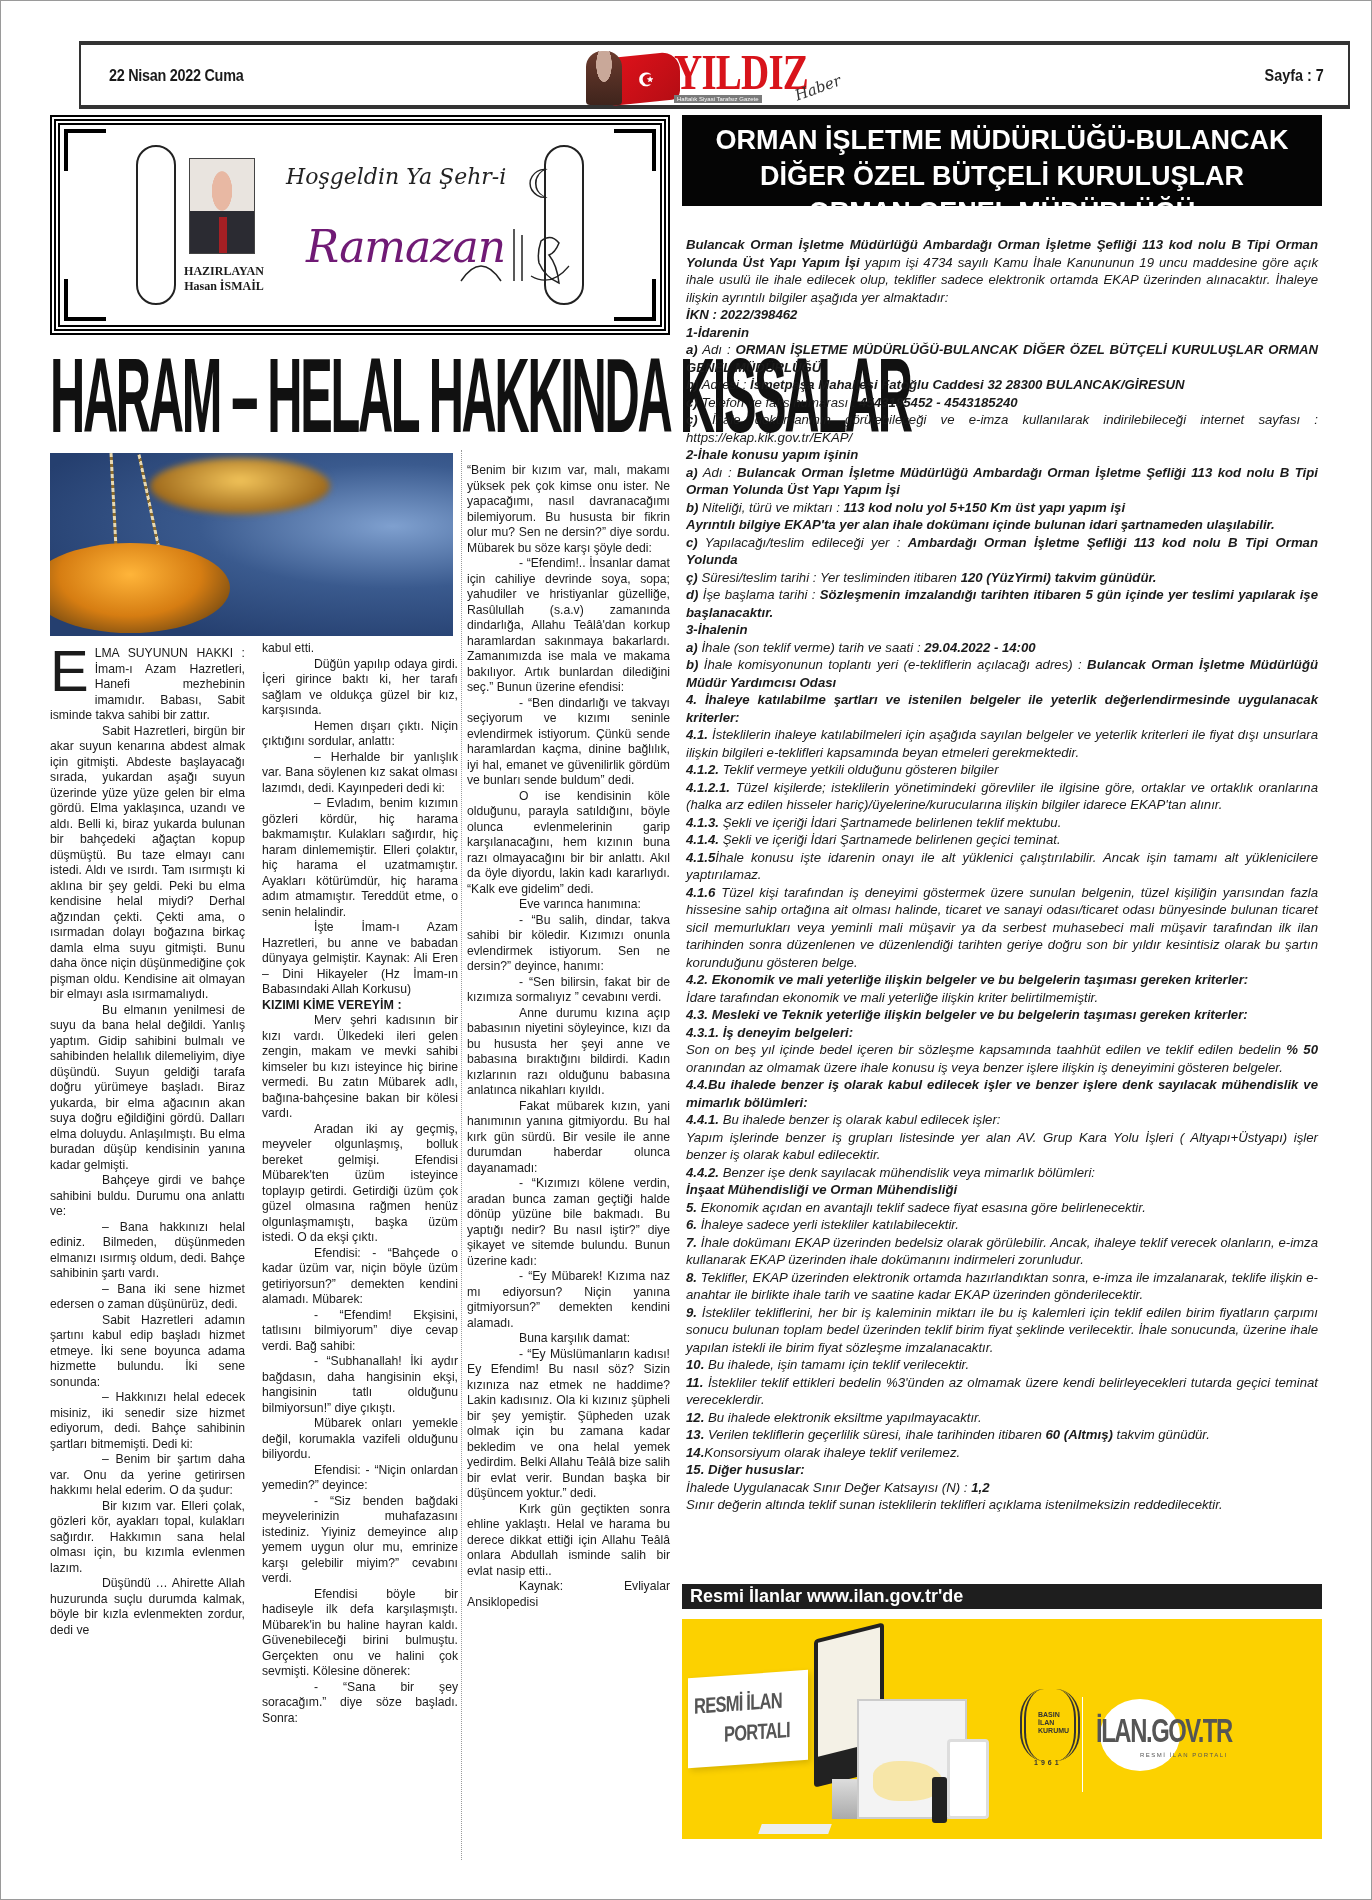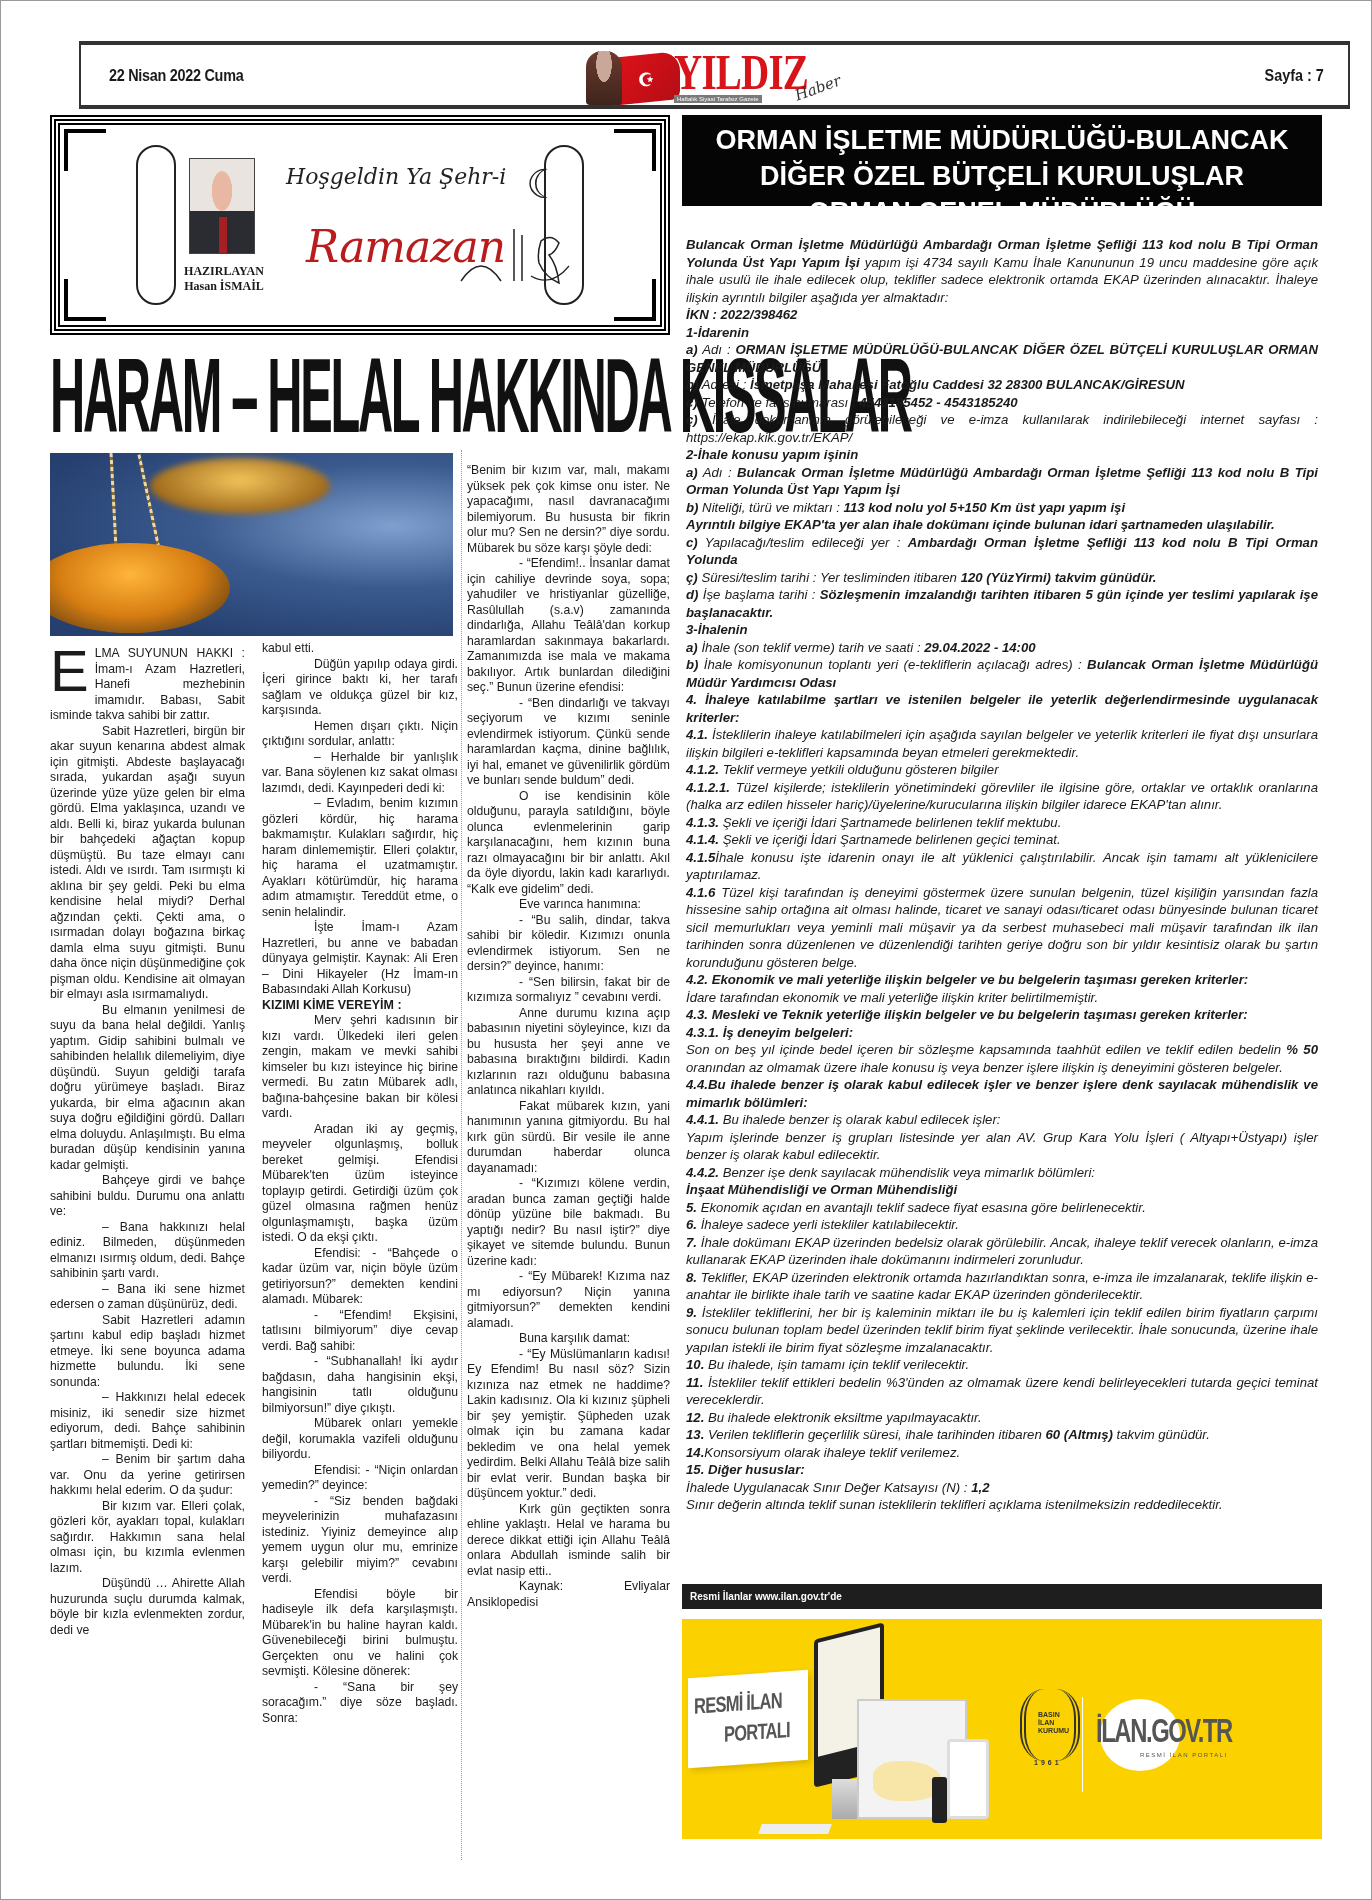--- a/index.html
+++ b/index.html
@@ -29,21 +29,21 @@
   .corner.bl { left: 8px; bottom: 8px; border-right: none; border-top: none; }
   .corner.br { right: 8px; bottom: 8px; border-left: none; border-top: none; }
   .flourish { position: absolute; top: 24px; width: 40px; height: 160px; border: 2px solid #222; border-radius: 20px; }
   .flourish.l { left: 80px; }
   .flourish.r { right: 80px; }
   .photo { position: absolute; left: 133px; top: 37px; width: 66px; height: 96px; border: 1px solid #444;
     background: radial-gradient(ellipse at 50% 34%, #e8b8a3 0 22%, transparent 23%), linear-gradient(#e9e4df 0 55%, #2b2b32 55% 100%); }
   .photo-tie { position: absolute; left: 29px; top: 58px; width: 8px; height: 36px; background: #a51f24; }
   .author-label { position: absolute; left: 120px; top: 143px; font-family: "Liberation Serif", serif; font-weight: bold; font-size: 12px; text-align: center; width: 96px; line-height: 15px; }
   .greeting { position: absolute; left: 230px; top: 43px; font-family: "DejaVu Serif", serif; font-style: italic; font-size: 22px; color: #222; }
-  .ramazan { position: absolute; left: 250px; top: 100px; font-family: "DejaVu Serif", serif; font-style: italic; font-size: 44px; color: #b91c1c; letter-spacing: -1px; text-align: center; }
+  .ramazan { position: absolute; left: 250px; top: 100px; font-family: "DejaVu Serif", serif; font-style: italic; font-size: 44px; color: #701a75; letter-spacing: -1px; text-align: center; }
   .crescent { position: absolute; left: 470px; top: 40px; font-size: 40px; color: #222; }
   .mosque { position: absolute; left: 400px; top: 100px; width: 120px; height: 70px; }
 
   .headline { position: absolute; left: 50px; top: 343px; width: 620px; height: 104px; font-family: "Liberation Sans", sans-serif; font-weight: bold; font-size: 106px; line-height: 104px; letter-spacing: -5px; transform: scaleX(0.46); transform-origin: left top; white-space: nowrap; width: 1360px; color: #111; }
 
   .article-photo { position: absolute; left: 50px; top: 453px; width: 403px; height: 183px; overflow: hidden;
     background: radial-gradient(ellipse at 85% 40%, #7fa0cf 0%, #3a5a8e 40%, #253f6f 80%); }
   .pan-top { position: absolute; left: 100px; top: 5px; width: 180px; height: 56px; border-radius: 50%; background: radial-gradient(ellipse at 50% 40%, #f2c45a, #a06b1c 70%, #5a3a10); filter: blur(3px); }
   .pan-bottom { position: absolute; left: -20px; top: 90px; width: 200px; height: 90px; border-radius: 50%; background: radial-gradient(ellipse at 50% 35%, #ffb53a, #d67d12 50%, #6b4512 85%); }
   .chain { position: absolute; width: 3px; background: repeating-linear-gradient(#e9d9b0 0 4px, #8c6d2f 4px 7px); }
@@ -57,21 +57,21 @@
   .col-3 { left: 467px; top: 453px; width: 203px; margin-top: 10px; }
   .dropcap { float: left; font-size: 58px; line-height: 46px; margin: 2px 6px 0 0; font-family: "Liberation Sans", sans-serif; }
   .col-rule { position: absolute; left: 461px; top: 450px; width: 0; height: 1410px; border-left: 1px dotted #999; }
 
   
   .notice-head { position: absolute; left: 682px; top: 115px; width: 640px; height: 91px; background: #050505; color: #fff;
     text-align: center; font-weight: bold; font-size: 27px; line-height: 36px; padding-top: 7px; }
   .notice-body { position: absolute; left: 686px; top: 236px; width: 632px; font-size: 13.2px; line-height: 17.5px; text-align: justify; color: #1b1b1b; }
   .notice-body p { margin: 0; font-style: italic; }
   .notice-body b { font-weight: bold; }
-  .notice-foot { position: absolute; left: 682px; top: 1584px; width: 640px; height: 25px; background: #1e1e1e; color: #fff; font-weight: bold; font-size: 10px; line-height: 25px; padding: 0 8px; }
+  .notice-foot { position: absolute; left: 682px; top: 1584px; width: 640px; height: 25px; background: #1e1e1e; color: #fff; font-weight: bold; font-size: 18px; line-height: 25px; padding: 0 8px; }
   .notice-foot .right { position: absolute; right: 8px; top: 0; margin-top: 43px; }
 
   
   .ad { position: absolute; left: 682px; top: 1619px; width: 640px; height: 220px; background: #fcd100; overflow: hidden; }
   .ad-tag { position: absolute; left: 6px; top: 55px; width: 120px; height: 90px; background: #fff; transform: skewY(-4deg); box-shadow: 3px 3px 6px rgba(0,0,0,0.15); }
   .ad-tag-l1, .ad-tag-l2 { position: absolute; font-weight: bold; font-size: 22px; color: #555; letter-spacing: -1px; transform: scaleX(0.75); transform-origin: left; white-space: nowrap; }
   .ad-tag-l1 { left: 6px; top: 16px; }
   .ad-tag-l2 { left: 36px; top: 46px; }
   .monitor { position: absolute; left: 132px; top: 12px; width: 70px; height: 148px; background: #222; border-radius: 4px; transform: skewY(-14deg); }
   .monitor-screen { position: absolute; left: 4px; top: 4px; right: 4px; bottom: 30px; background: #f4f1e6; }

